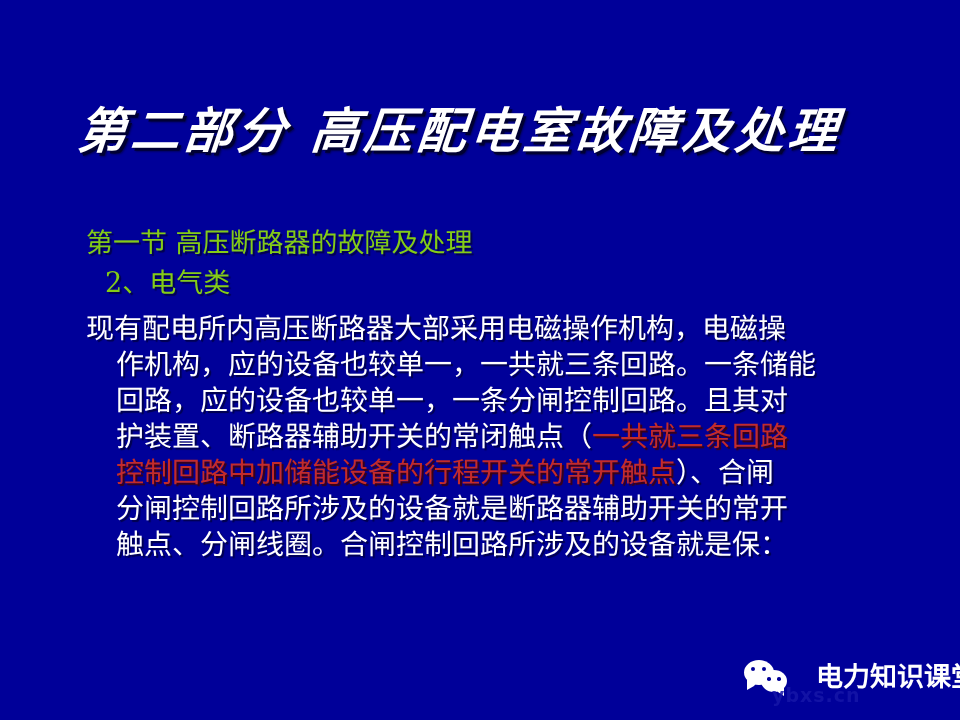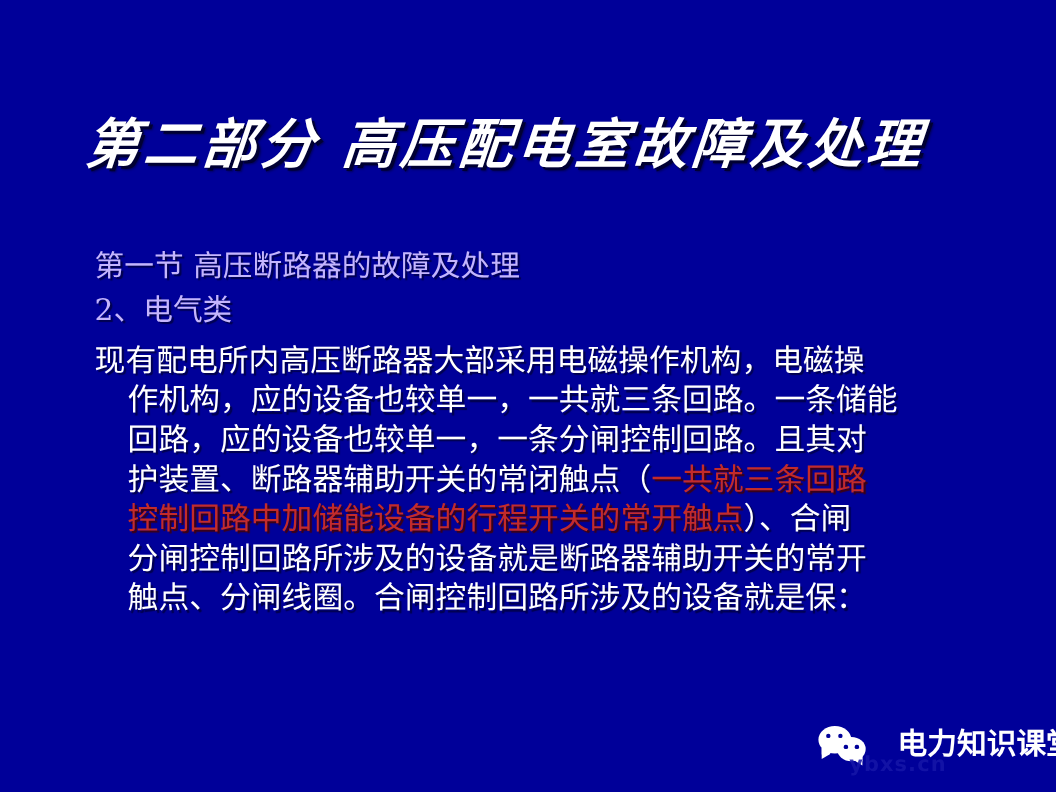--- a/index.html
+++ b/index.html
@@ -44,30 +44,30 @@
        3px 3px 0 #000033,
        4px 4px 2px #00005e,
        1px 1px 0 #00004a;
     transform: skewX(-5deg);
     transform-origin: left center;
   }
 
   
   .section-line {
     position: absolute;
-    color: #c4b5fd;
+    color: #84cc16;
     font-family: "DejaVu Serif", "Liberation Serif", serif;
     font-size: 27px;
     line-height: 34px;
     white-space: nowrap;
     text-shadow: 2px 2px 1px #00004d;
   }
 
   .section-line.l1 { left: 86px; top: 226px; }
-  .section-line.l2 { left: 86px; top: 266px; }
+  .section-line.l2 { left: 105px; top: 266px; }
 
   
   .body-block {
     position: absolute;
     left: 86px;
     top: 313px;
     width: 840px;
   }
 
   .body-line {

